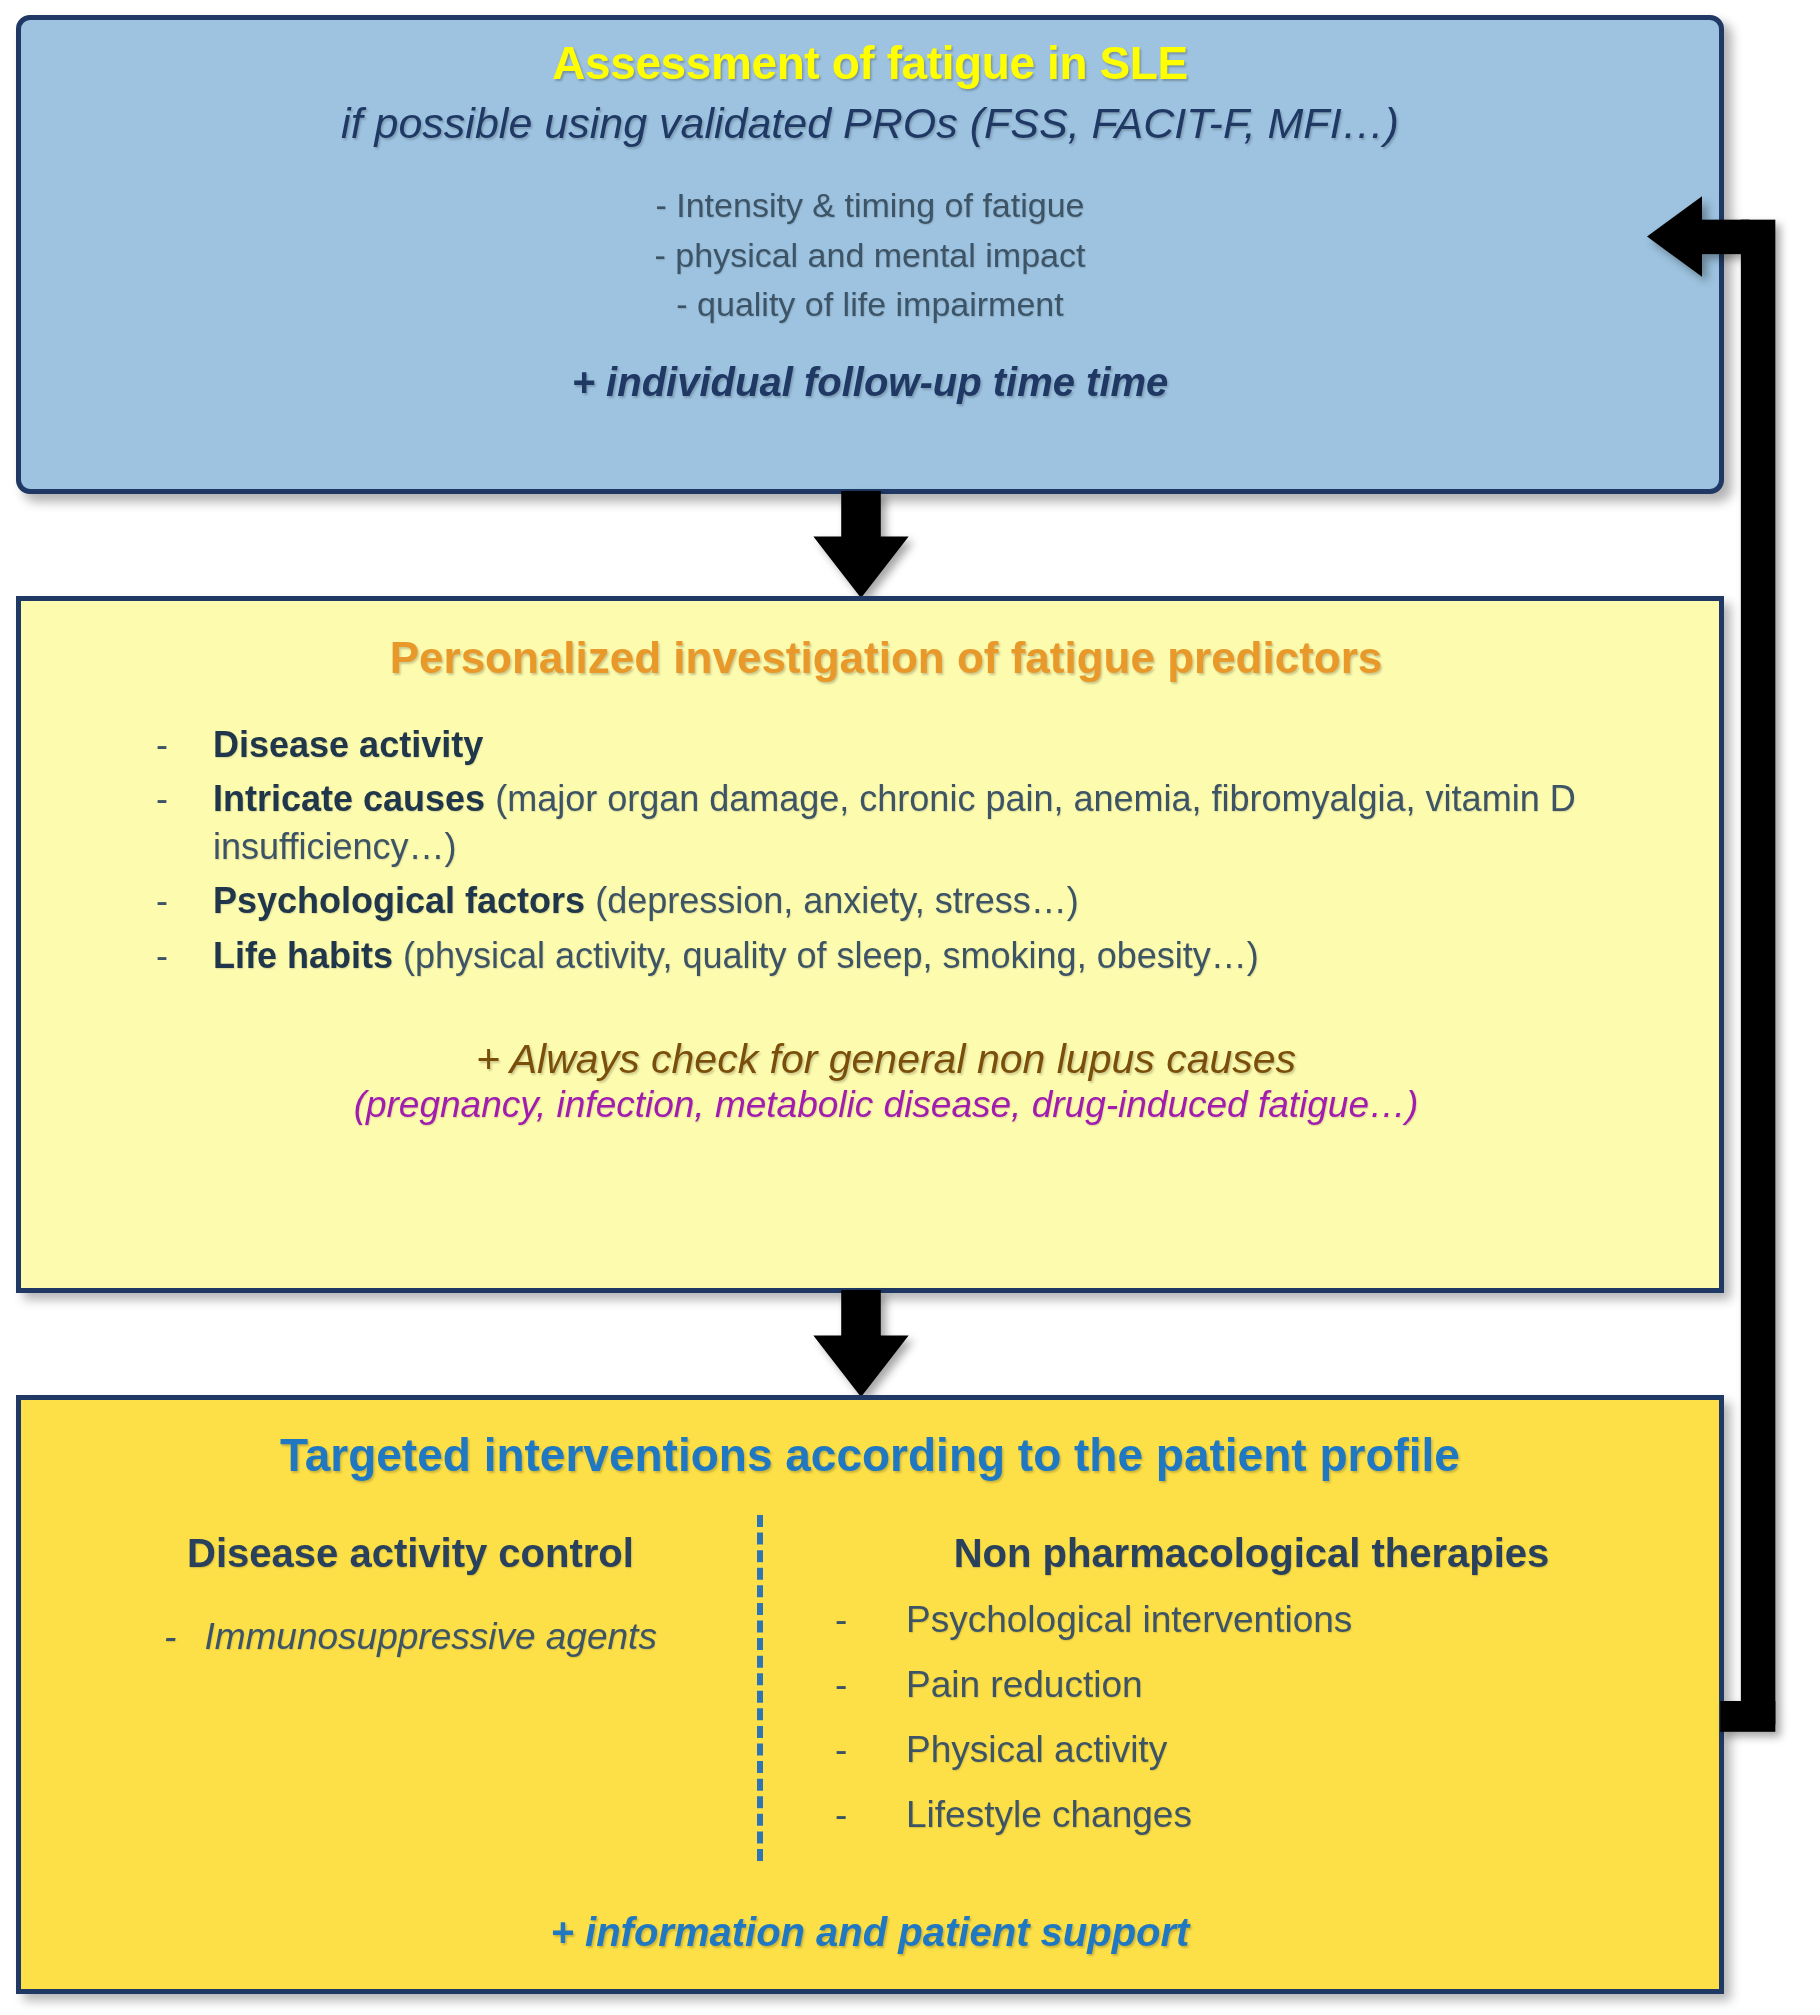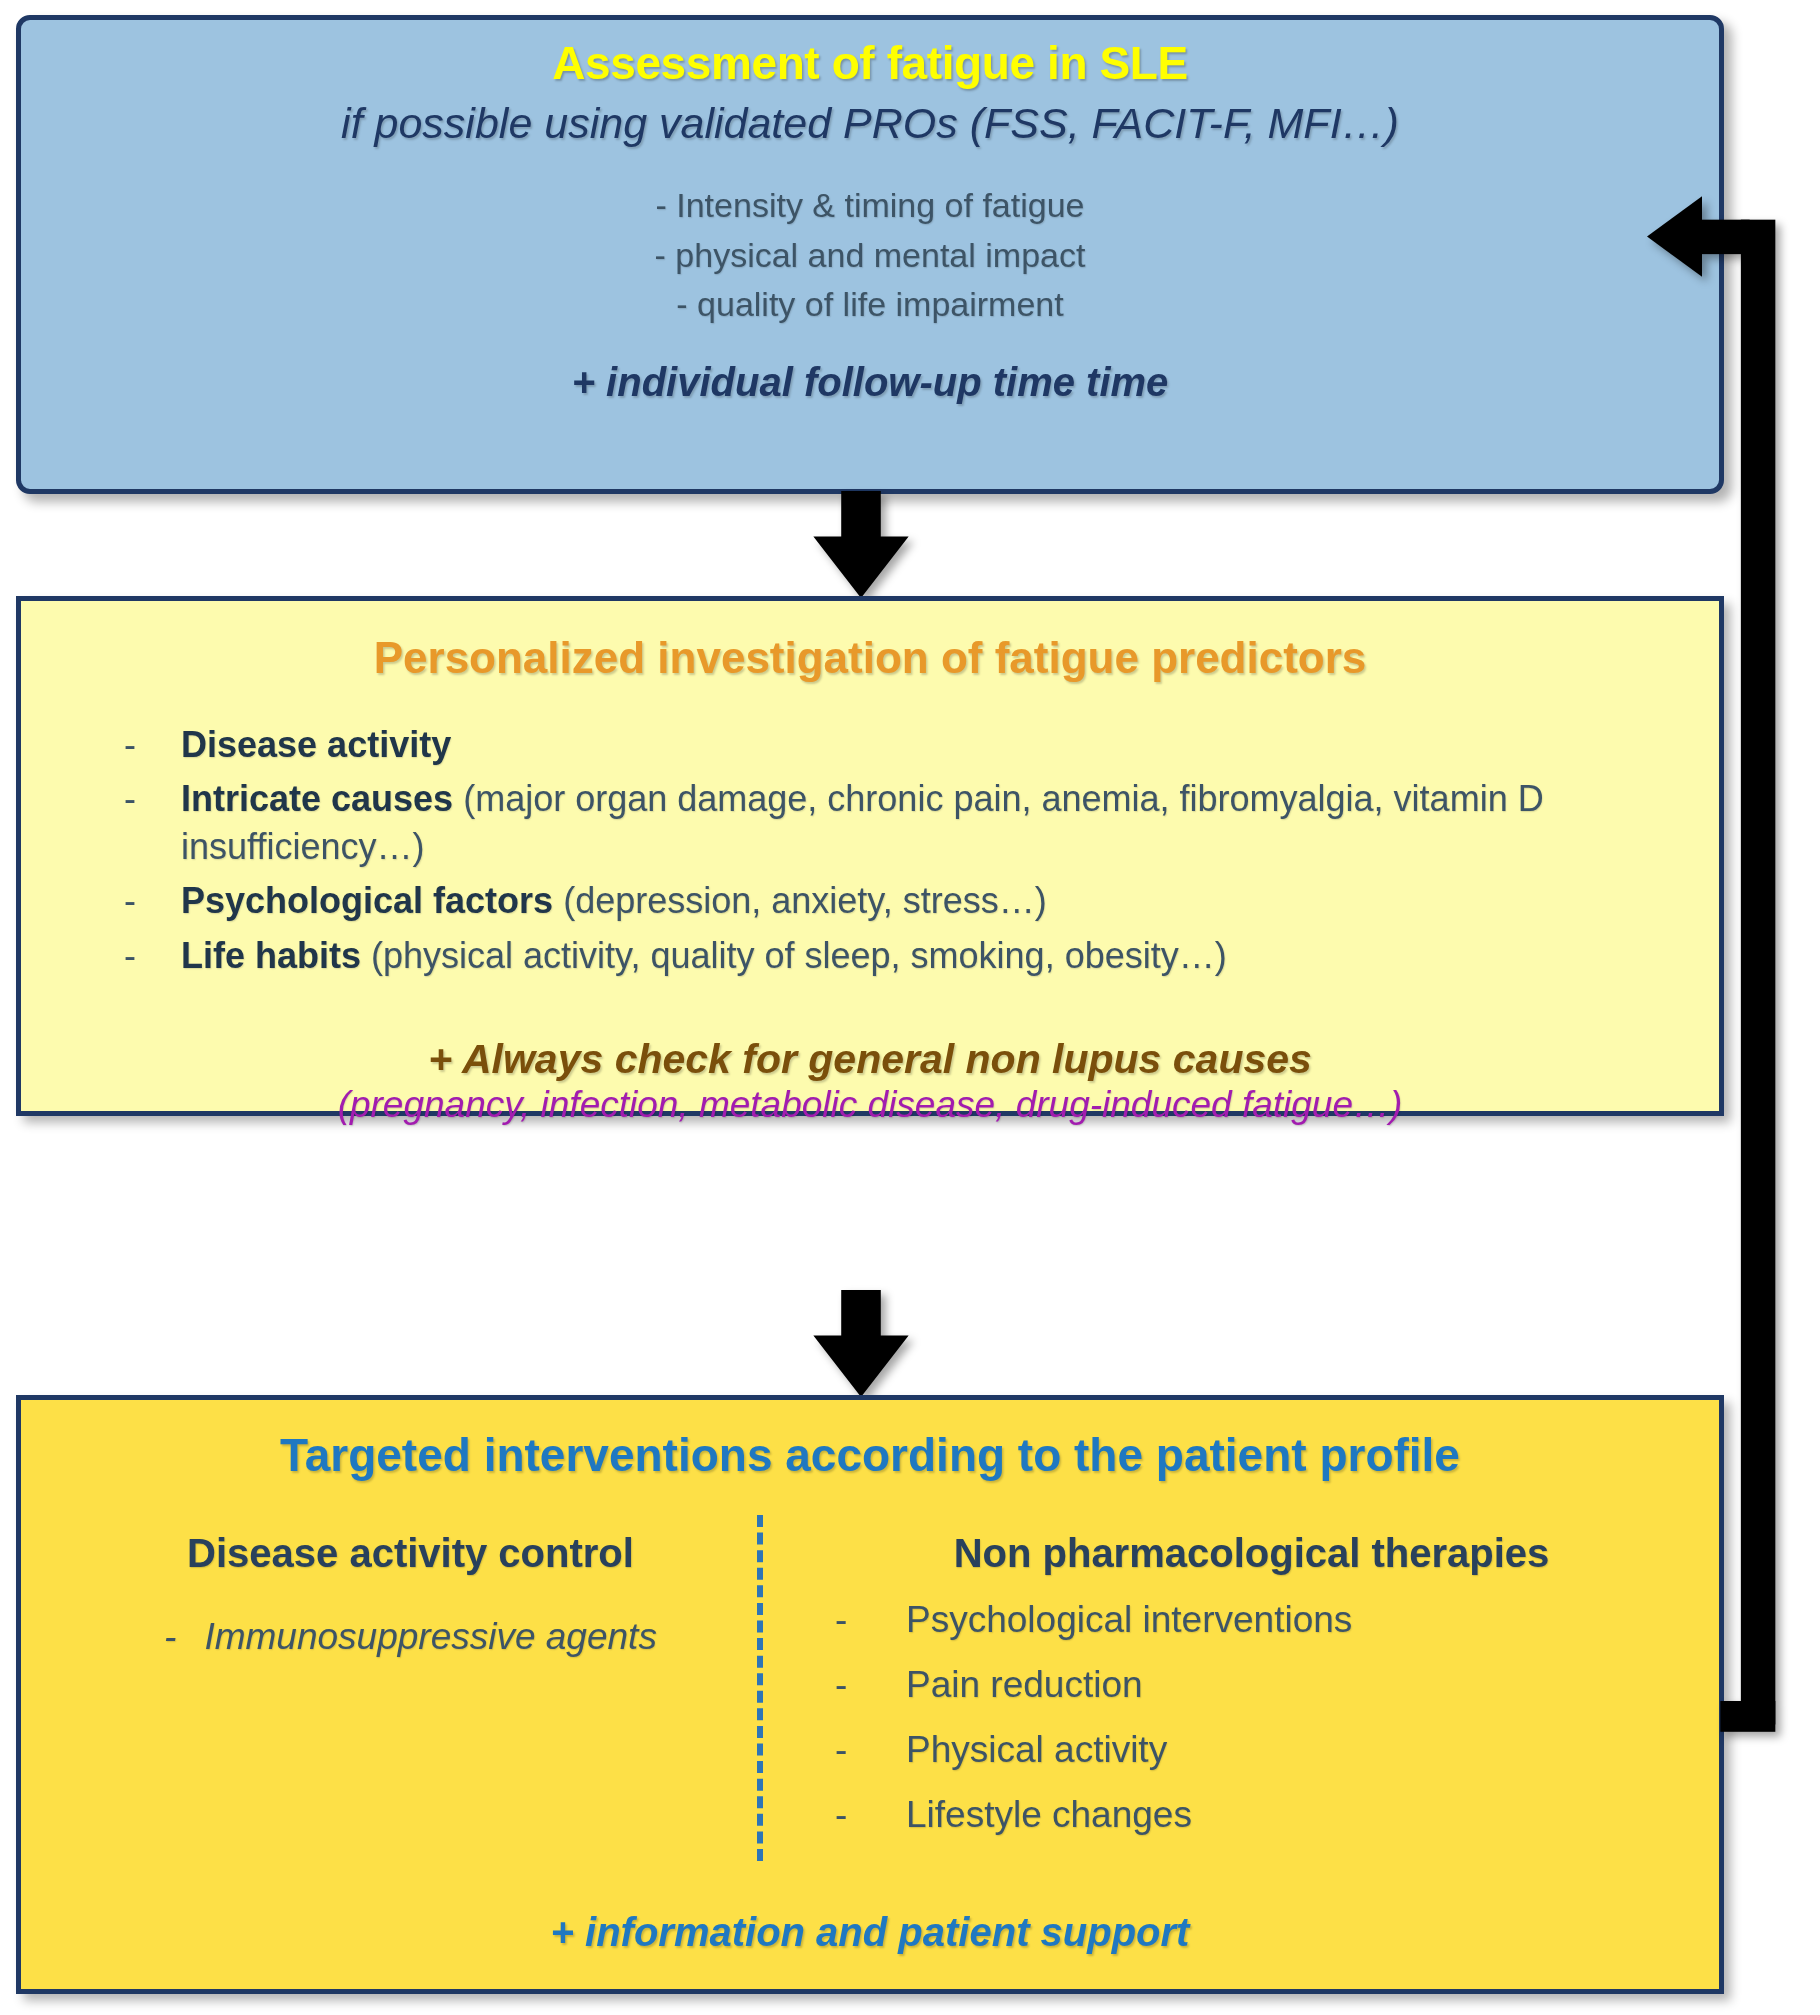--- a/index.html
+++ b/index.html
@@ -68,23 +68,24 @@
     font-size: 40px;
     margin-top: 31px;
     text-shadow: 1.5px 1.5px 2.2px rgba(0,0,0,0.20);
   }
 
   
   #box-predictors {
     left: 16px;
     top: 596px;
     width: 1708px;
-    height: 520px;
+    height: 697px;
     background: #fdfbae;
     text-align: left;
+    padding-left: 32px;
   }
   .yellow-title {
     color: #e8992a;
     font-weight: bold;
     font-size: 44px;
     text-align: center;
     margin-top: 32px;
     text-shadow: 1.5px 1.5px 2.2px rgba(0,0,0,0.20);
   }
   .yellow-list {
@@ -102,21 +103,21 @@
   .ylist-dash {
     width: 57px;
     flex: 0 0 57px;
     color: #3d5466;
     font-size: 36px;
   }
   .ylist-text { flex: 1; text-shadow: 0.7px 0.7px 1.5px rgba(0,0,0,0.15); }
   .ylist-text b { color: #20364a; }
   .yellow-footer {
     color: #7a4f0b;
-    font-weight: bold;
+    font-weight: normal;
     font-style: italic;
     font-size: 41px;
     text-align: center;
     margin-top: 56px;
     text-shadow: 1.5px 1.5px 2.2px rgba(0,0,0,0.20);
   }
   .yellow-footer-sub {
     color: #a21caf;
     font-style: italic;
     font-size: 37px;

